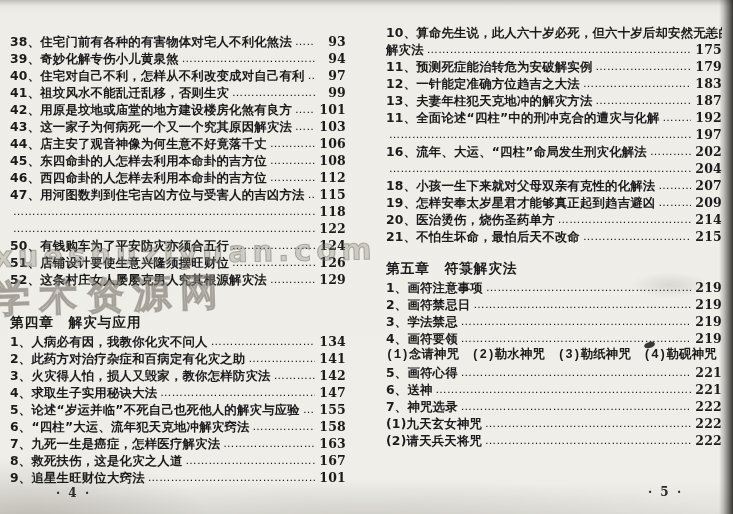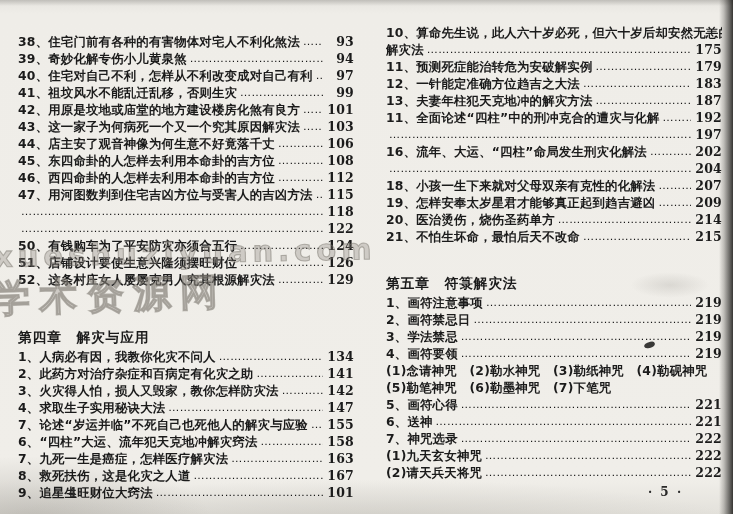--- a/index.html
+++ b/index.html
@@ -12,33 +12,33 @@
       linear-gradient(to bottom, #e7e5e0 0px, #efede8 14px, #f0eee9 480px, #e3e1db 514px);
     color:#1b1b1b;
   }
   .scan-page{position:absolute;inset:0;}
   .edge-right{position:absolute;top:0;right:0;width:14px;height:514px;
     background:linear-gradient(to right, rgba(43,41,38,0), rgba(43,41,38,.25) 35%, rgba(30,29,27,.88));
     }
   .edge-top{position:absolute;top:0;left:0;width:733px;height:6px;
     background:linear-gradient(to bottom, rgba(90,88,84,.28), transparent);}
   .col{position:absolute;display:flex;flex-direction:column;}
-  .col-left{left:18px;top:33px;width:336px;}
+  .col-left{left:10px;top:33px;width:336px;}
   .col-right{left:386px;top:24px;width:336px;}
   .line{display:flex;align-items:baseline;height:17px;line-height:17px;overflow:hidden;
         font-weight:700;letter-spacing:.2px;}
   .line .t{white-space:nowrap;font-size:12.4px;}
   .line .dots{flex:1;overflow:hidden;white-space:nowrap;margin:0 3px;font-size:11px;
         font-weight:400;letter-spacing:.5px;color:#141414;transform:translateY(-1px);}
   .line .pg{min-width:28px;text-align:right;font-family:"DejaVu Serif",serif;
         font-size:12.5px;font-weight:700;}
   .line.no-page .dots,.line.no-page .pg{visibility:hidden;}
-  .line.header{height:22px;line-height:22px;margin-top:16px;}
+  .line.header{height:22px;line-height:22px;margin-top:1px;}
   .line.header .t{font-size:13.8px;font-weight:900;letter-spacing:.8px;}
-  .line.sub .t{font-size:12.4px;}
+  .line.sub .t{font-size:12.4px;font-family:Liberation Mono, monospace;}
   .line.gap-lg{height:22px;}
   .line.gap-sm{height:11px;}
   .footer{position:absolute;font-size:12px;font-weight:700;color:#2a2a2a;
         font-family:"DejaVu Serif",serif;letter-spacing:2px;}
   .footer-left{left:56px;top:486px;}
   .footer-right{left:648px;top:485px;}
   .wm{position:absolute;pointer-events:none;white-space:nowrap;
       color:rgba(128,123,115,.30);
       -webkit-text-stroke:1.1px rgba(122,117,109,.50);
       font-weight:700;}
@@ -154,21 +154,21 @@
         <span class="t">3、火灾得人怕，损人又毁家，教你怎样防灾法</span>
         <span class="dots">…………………………………………………………………………………………………………</span>
         <span class="pg">142</span>
       </div>
       <div class="line entry">
         <span class="t">4、求取生子实用秘诀大法</span>
         <span class="dots">…………………………………………………………………………………………………………</span>
         <span class="pg">147</span>
       </div>
       <div class="line entry">
-        <span class="t">7、论述“岁运并临”不死自己也死他人的解灾与应验</span>
+        <span class="t">5、论述“岁运并临”不死自己也死他人的解灾与应验</span>
         <span class="dots">…………………………………………………………………………………………………………</span>
         <span class="pg">155</span>
       </div>
       <div class="line entry">
         <span class="t">6、“四柱”大运、流年犯天克地冲解灾窍法</span>
         <span class="dots">…………………………………………………………………………………………………………</span>
         <span class="pg">158</span>
       </div>
       <div class="line entry">
         <span class="t">7、九死一生是癌症，怎样医疗解灾法</span>
@@ -277,25 +277,20 @@
         <span class="dots">…………………………………………………………………………………………………………</span>
         <span class="pg">219</span>
       </div>
       <div class="line entry">
         <span class="t">4、画符要领</span>
         <span class="dots">…………………………………………………………………………………………………………</span>
         <span class="pg">219</span>
       </div>
       <div class="line sub no-page">
         <span class="t">(1)念请神咒　(2)勒水神咒　(3)勒纸神咒　(4)勒砚神咒</span>
-        <span class="dots"></span>
-        <span class="pg"></span>
-      </div>
-      <div class="line sub no-page">
-        <span class="t">(5)勒笔神咒　(6)勒墨神咒　(7)下笔咒</span>
         <span class="dots"></span>
         <span class="pg"></span>
       </div>
       <div class="line entry">
         <span class="t">5、画符心得</span>
         <span class="dots">…………………………………………………………………………………………………………</span>
         <span class="pg">221</span>
       </div>
       <div class="line entry">
         <span class="t">6、送神</span>

